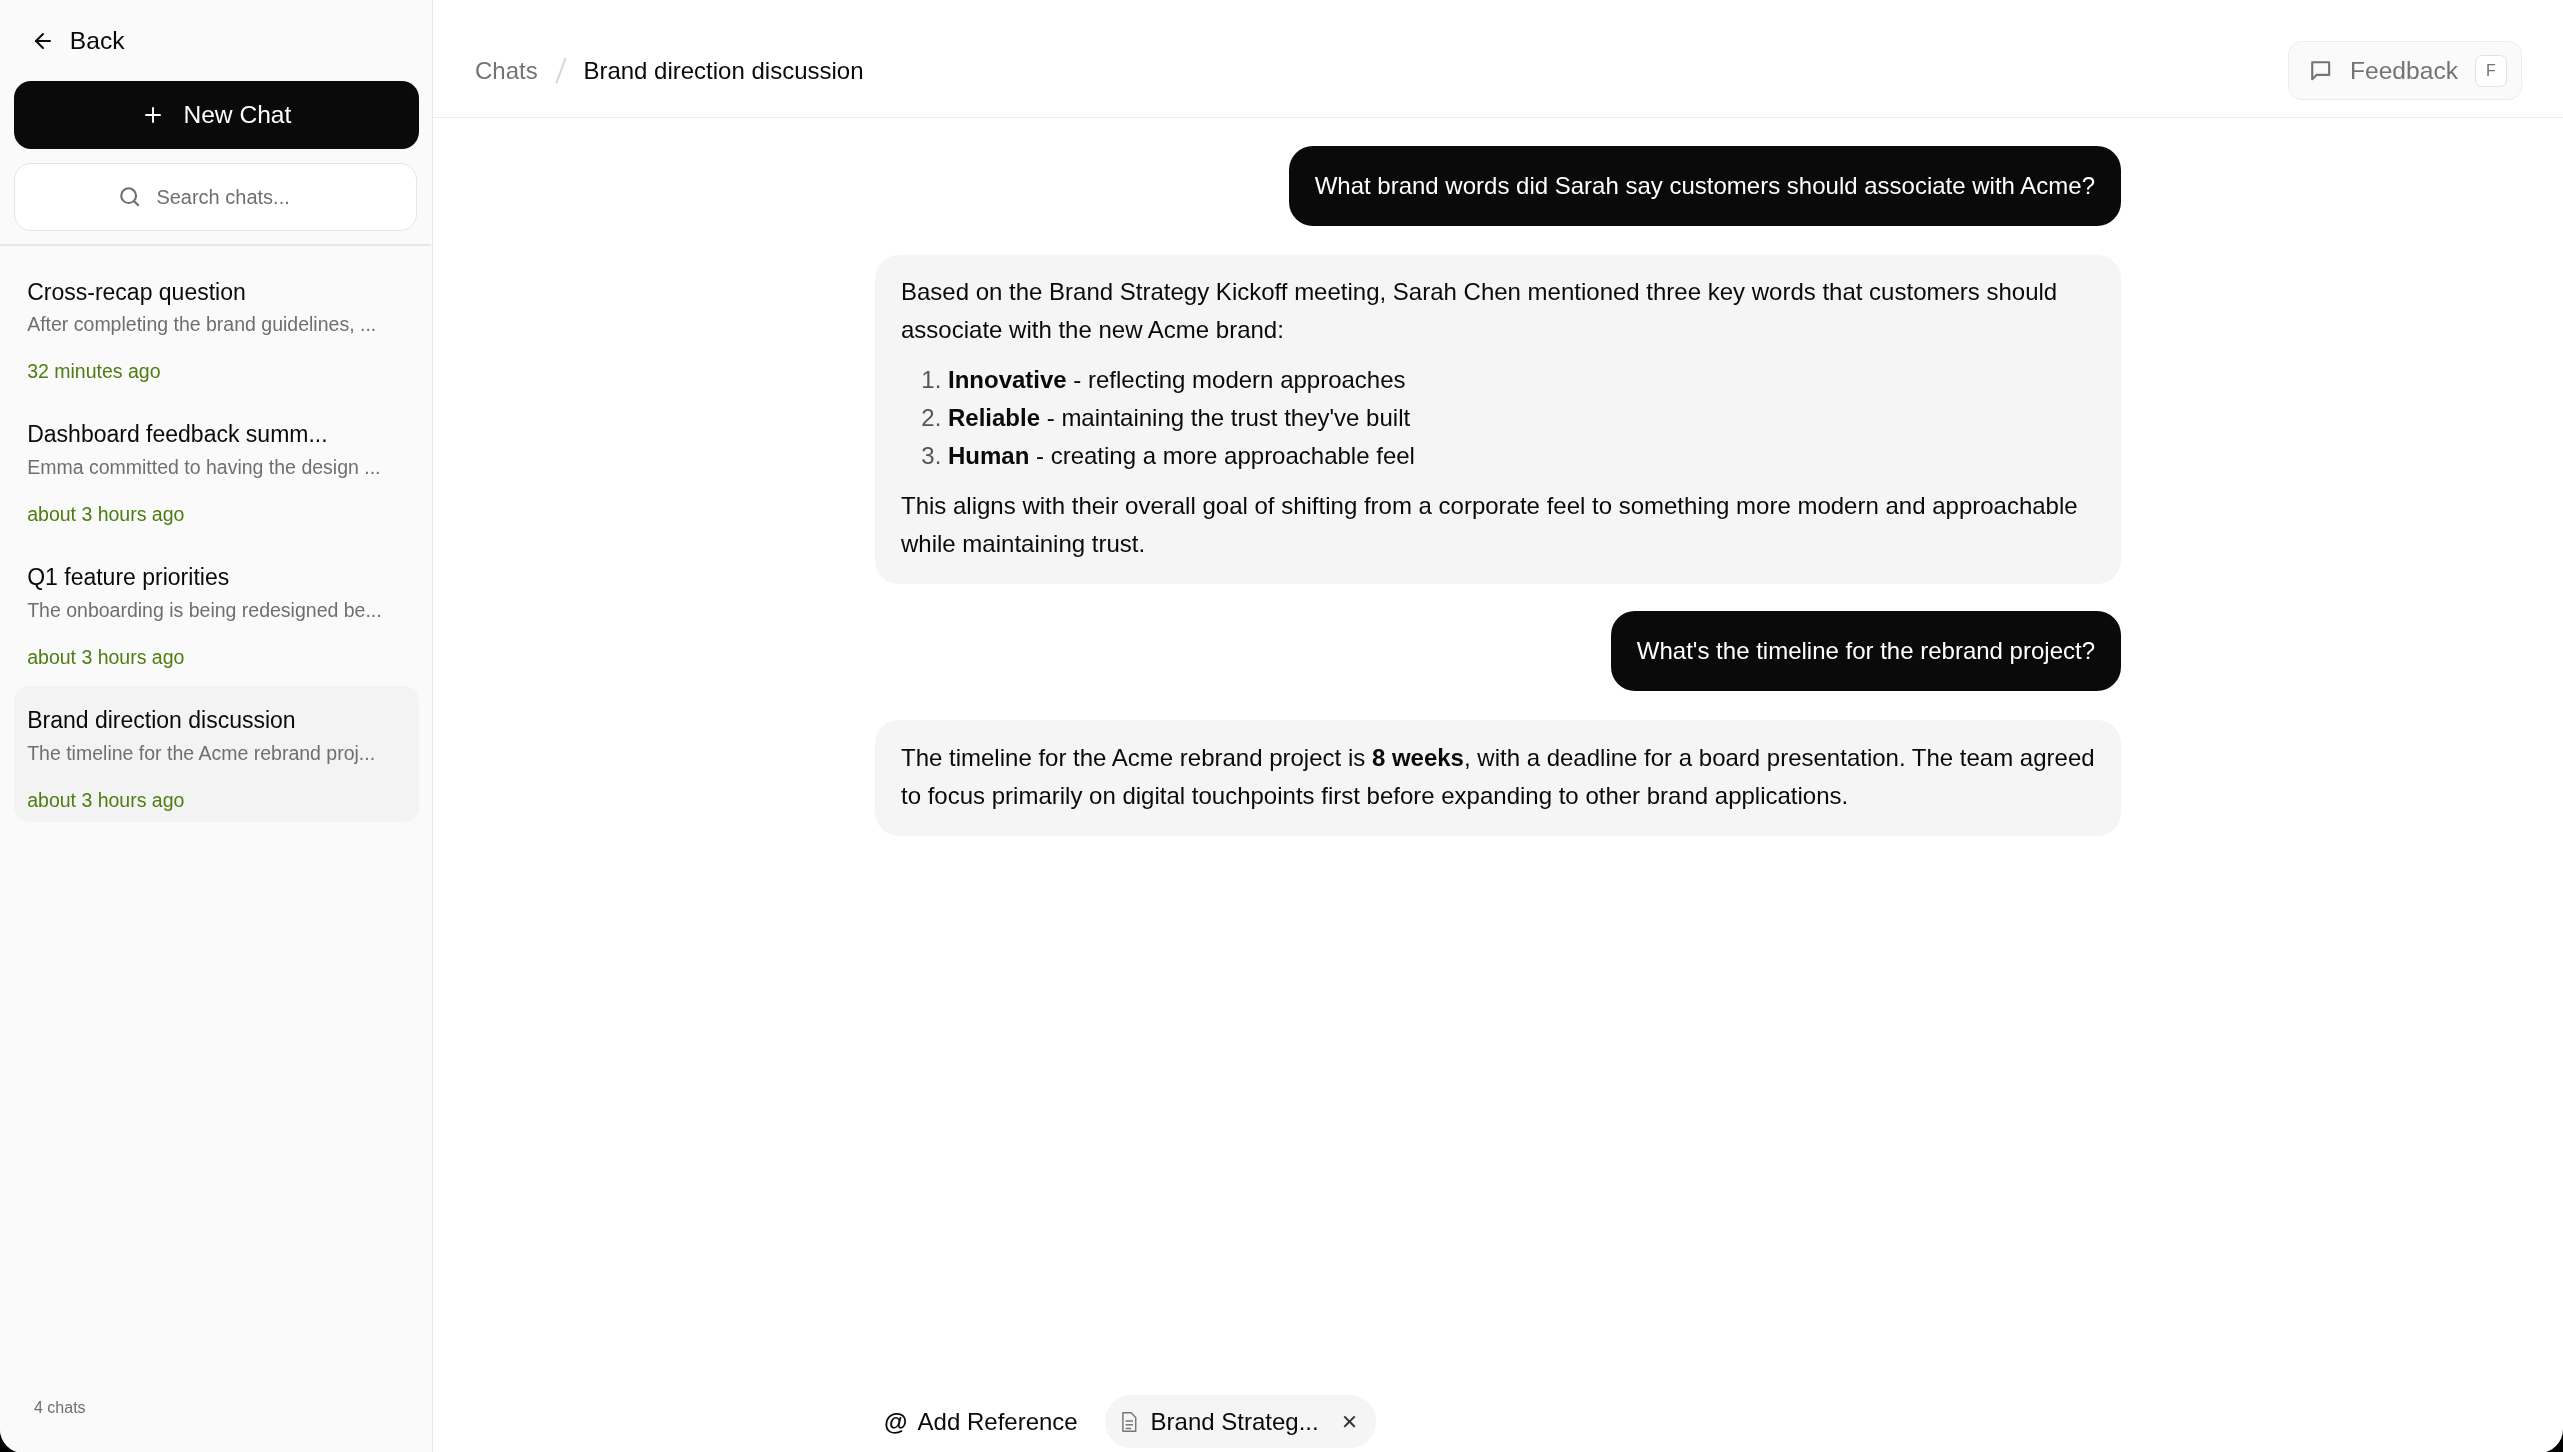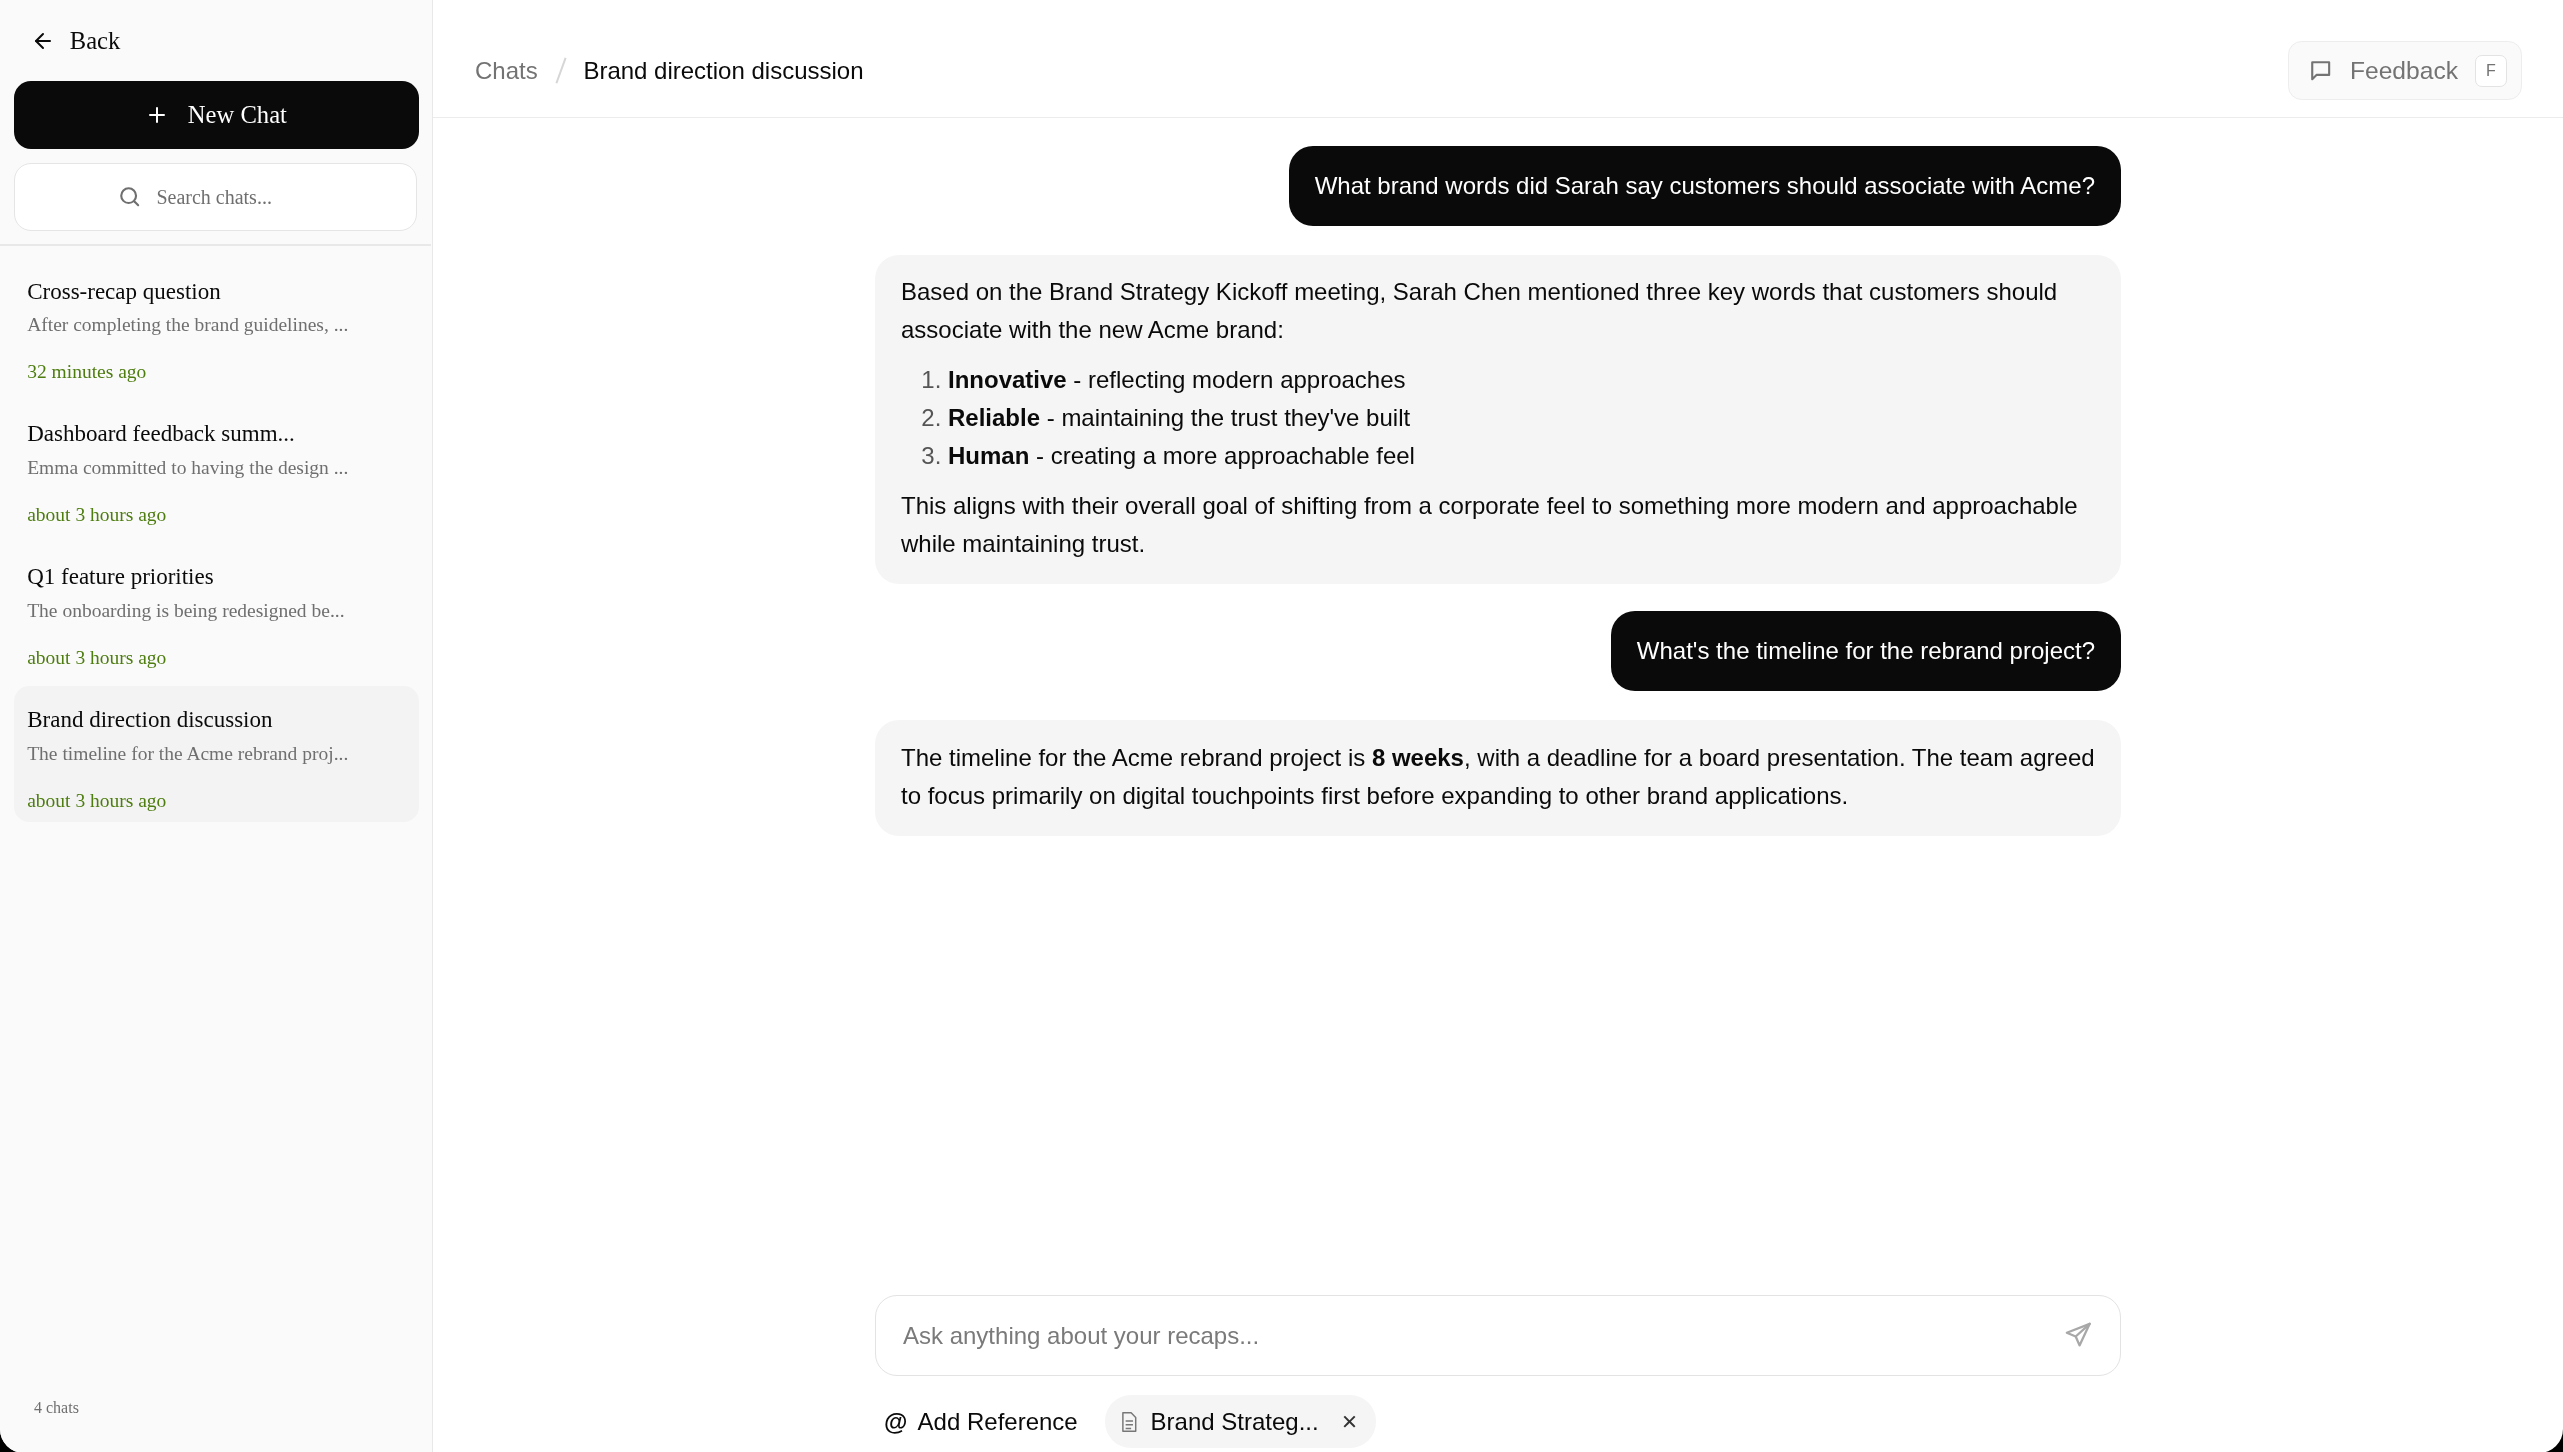--- a/index.html
+++ b/index.html
@@ -5,21 +5,21 @@
   * { box-sizing: border-box; margin: 0; padding: 0; }
   html, body { width: 2563px; height: 1453px; background: #000; overflow: hidden; }
   body { font-family: "Liberation Sans", "DejaVu Sans", sans-serif; color: #0a0a0a; }
   .window {
     position: absolute; left: 0; top: 0; width: 2563px; height: 1453px;
     background: #fff; border-radius: 0 0 24px 24px; overflow: hidden; display: flex;
   }
   
   .sidebar {
     width: 433px; height: 100%; background: #fafafa; border-right: 1.7px solid #e8e8e8;
-    position: relative; flex-shrink: 0; font-family: Liberation Serif, serif;
+    position: relative; flex-shrink: 0;
   }
   .back {
     position: absolute; left: 30.5px; top: 22px; height: 37px; display: flex; align-items: center;
     gap: 15.3px; font-size: 24.6px; color: #0a0a0a; cursor: pointer;
   }
   .back svg { width: 24px; height: 24px; }
   .new-chat {
     position: absolute; left: 13.6px; top: 81px; width: 405px; height: 68px;
     background: #0a0a0a; color: #fff; border-radius: 17px; display: flex; align-items: center;
     justify-content: center; gap: 18.6px; font-size: 24.6px; cursor: pointer;
@@ -187,27 +187,20 @@
         <p>This aligns with their overall goal of shifting from a corporate feel to something more modern and approachable while maintaining trust.</p>
       </div>
       <div class="gap-b"></div>
       <div class="msg-user">What's the timeline for the rebrand project?</div>
       <div class="gap-a"></div>
       <div class="msg-assistant">
         <p><span>The timeline for the Acme rebrand project is </span><b>8 weeks</b><span>, with a deadline for a board presentation. The team agreed to focus primarily on digital touchpoints first before expanding to other brand applications.</span></p>
       </div>
     </section>
 
-    <div class="composer">
-      <input type="text" placeholder="Ask anything about your recaps..." style="">
-      <svg class="send" viewBox="0 0 24 24" fill="none" stroke="#a8a8a8" stroke-width="1.8" stroke-linejoin="round" stroke-linecap="round">
-          <path d="M21 3L3 10l7 3 3 7z"></path>
-          <path d="M10 13l11-10"></path>
-        </svg>
-    </div>
 
     <div class="ref-row">
       <div class="add-ref">
         <span class="at">@</span>
         <span>Add Reference</span>
       </div>
       <div class="ref-chip">
         <svg class="doc" viewBox="0 0 20 24" fill="none" stroke="#777" stroke-width="1.6" stroke-linejoin="round">
             <path d="M3 2h9l5 5v15H3z"></path>
             <path d="M6 11h8M6 15h8M6 19h6"></path>

